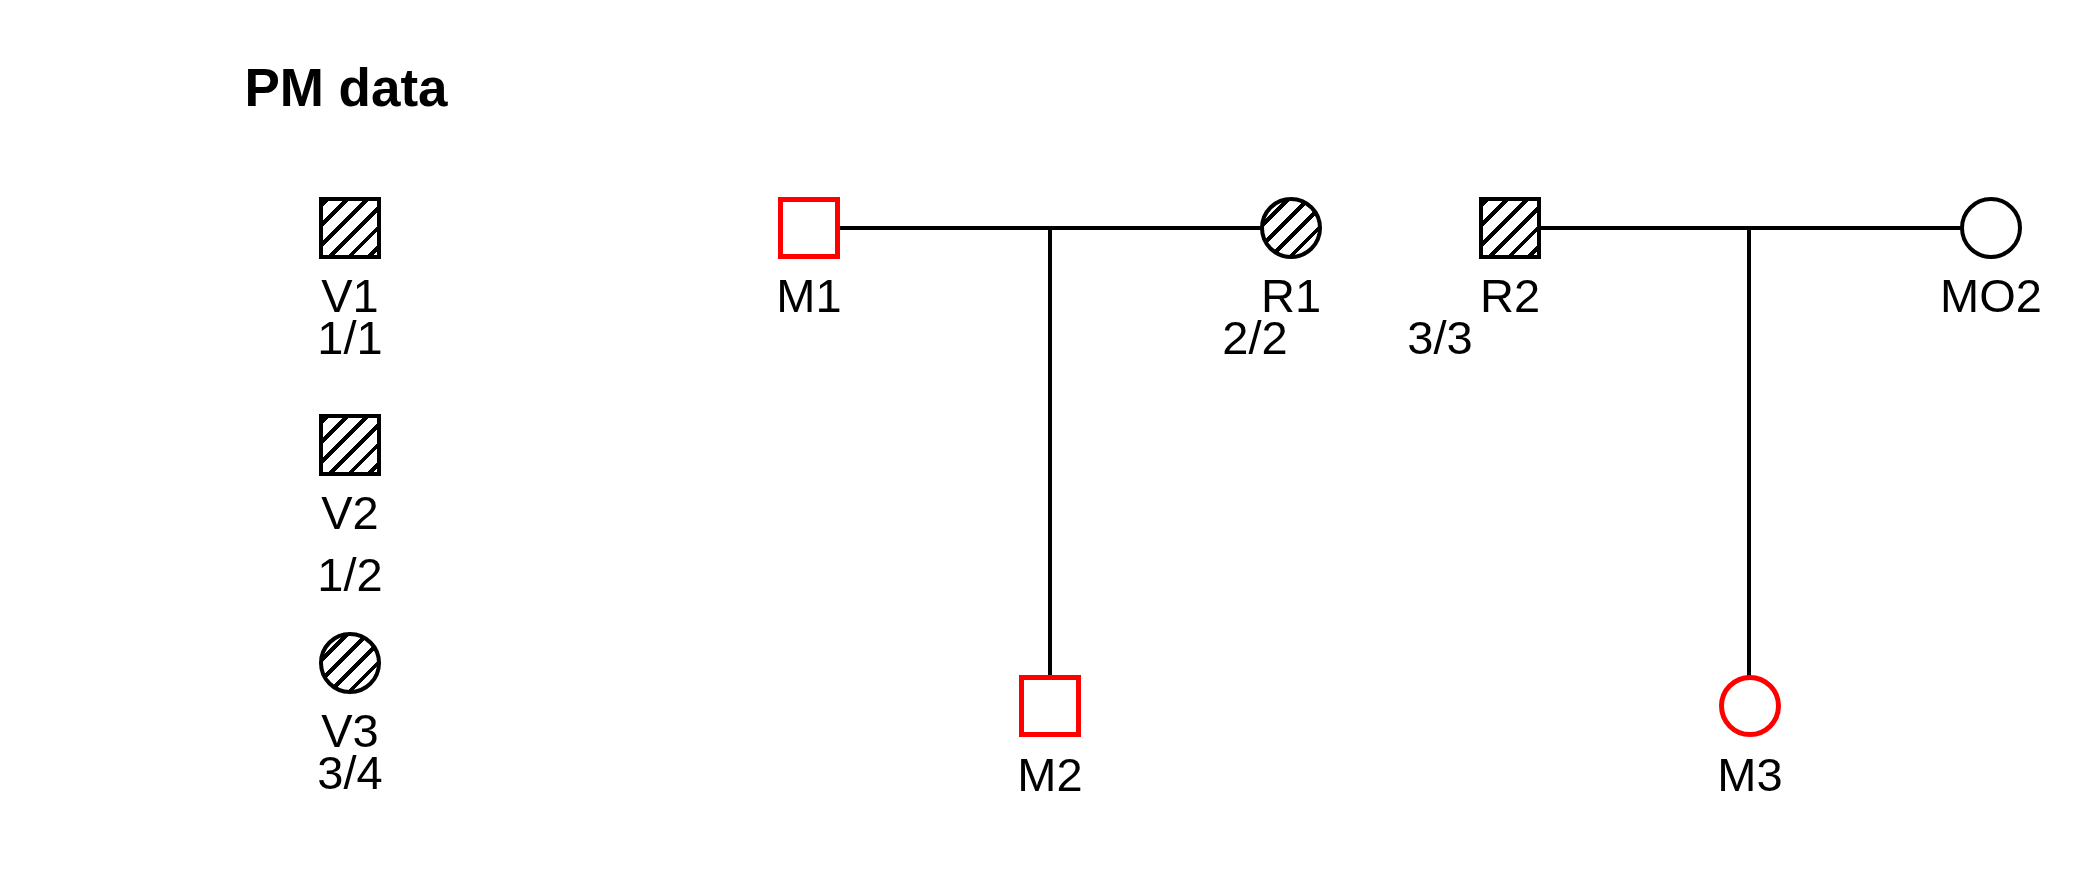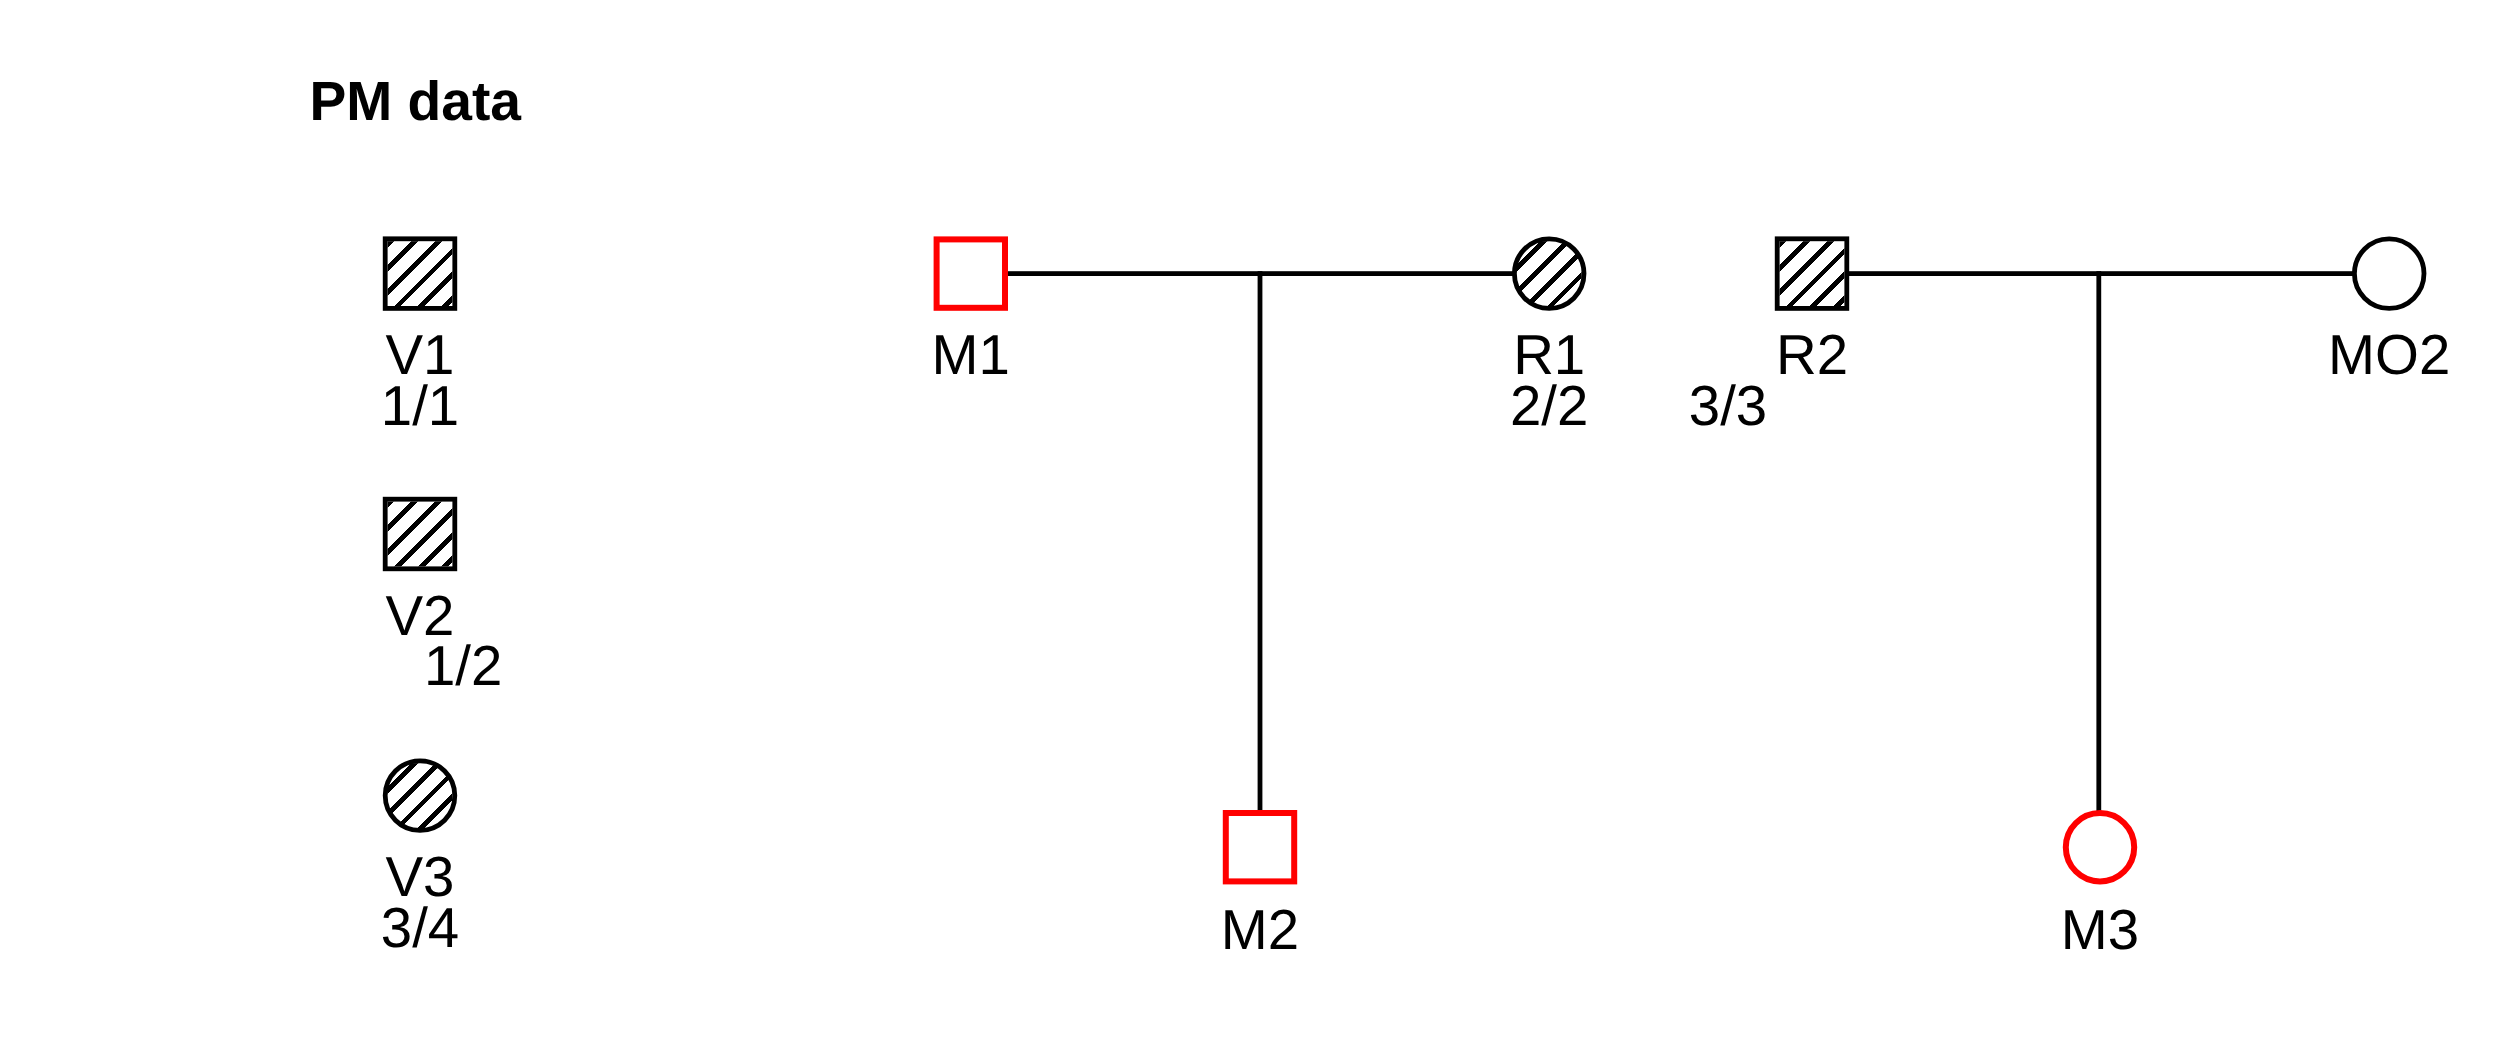--- a/index.html
+++ b/index.html
@@ -1,21 +1,21 @@
 <!DOCTYPE html>
 <html><head>
 <meta charset="utf-8">
 <style>
   html,body{margin:0;padding:0;background:#ffffff;}
   #canvas{
     position:relative;width:2100px;height:870px;background:#ffffff;overflow:hidden;
     font-family:"Liberation Sans","DejaVu Sans",sans-serif;color:#000;
   }
   .title{
-    position:absolute;font-size:46px;font-weight:bold;line-height:1;
+    position:absolute;font-size:53px;font-weight:bold;line-height:1;
     transform:translateX(-50%);white-space:nowrap;
   }
   .plabel{
     position:absolute;font-size:47px;line-height:1;text-align:left;
     transform:translateX(-50%);white-space:nowrap;
   }
   .sym{position:absolute;width:62px;height:62px;box-sizing:border-box;background:#ffffff;}
   .sq{border:4px solid #000000;}
   .ci{border:4px solid #000000;border-radius:50%;}
   .red{border-color:#ff0000;border-width:5px;}
@@ -30,35 +30,35 @@
 <div id="canvas">
 
   <div class="title" style="left:346px;top:61px;">PM data</div>
 
   <div class="sym sq hatch" style="left:319px;top:197px;"></div>
   <div class="plabel" style="left:350px;top:272px;">V1</div>
   <div class="plabel" style="left:350px;top:314px;">1/1</div>
 
   <div class="sym sq hatch" style="left:319px;top:414px;"></div>
   <div class="plabel" style="left:350px;top:489px;">V2</div>
-  <div class="plabel" style="left:350px;top:531px;margin-left:36px;">1/2</div>
+  <div class="plabel" style="left:350px;top:551px;">1/2</div>
 
   <div class="sym ci hatch" style="left:319px;top:632px;"></div>
   <div class="plabel" style="left:350px;top:707px;">V3</div>
   <div class="plabel" style="left:350px;top:749px;">3/4</div>
 
   <div class="line" style="left:839px;top:226px;width:423px;height:4px;"></div>
   <div class="line" style="left:1048px;top:226px;width:4px;height:451px;"></div>
 
   <div class="sym sq red" style="left:778px;top:197px;"></div>
   <div class="plabel" style="left:809px;top:272px;">M1</div>
 
   <div class="sym ci hatch" style="left:1260px;top:197px;"></div>
   <div class="plabel" style="left:1291px;top:272px;">R1</div>
-  <div class="plabel" style="left:1291px;top:314px;">2/2</div>
+  <div class="plabel" style="left:1255px;top:314px;">2/2</div>
 
   <div class="sym sq red" style="left:1019px;top:675px;"></div>
   <div class="plabel" style="left:1050px;top:751px;">M2</div>
 
   <div class="line" style="left:1539px;top:226px;width:423px;height:4px;"></div>
   <div class="line" style="left:1747px;top:226px;width:4px;height:451px;"></div>
 
   <div class="sym sq hatch" style="left:1479px;top:197px;"></div>
   <div class="plabel" style="left:1510px;top:272px;">R2</div>
   <div class="plabel" style="left:1440px;top:314px;">3/3</div>

